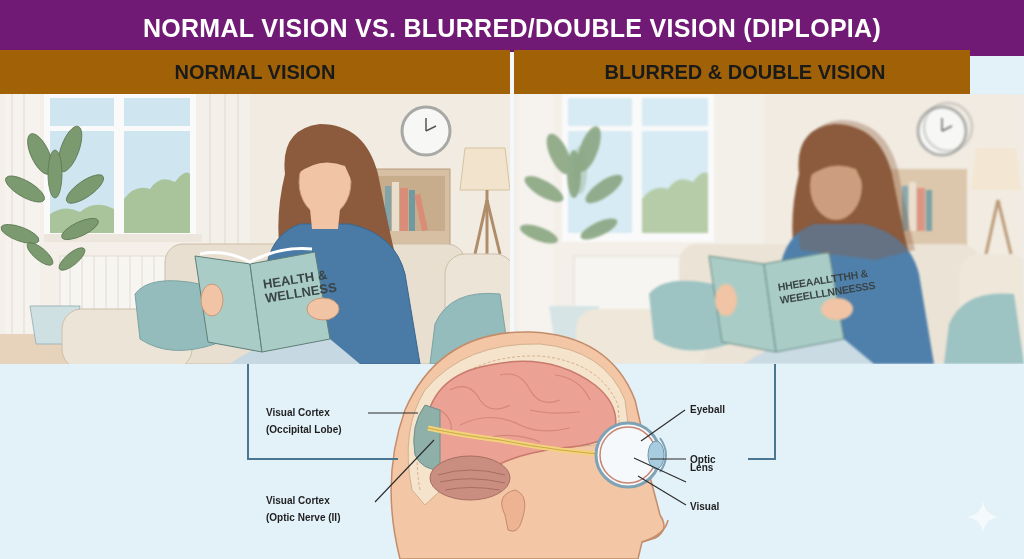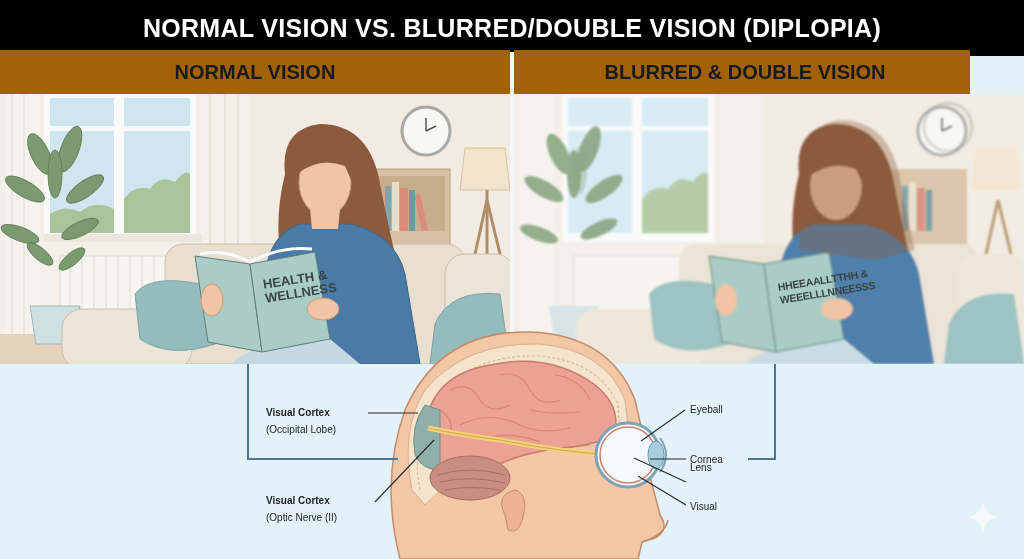--- a/index.html
+++ b/index.html
@@ -1,19 +1,19 @@
 <!DOCTYPE html>
 <html><head>
 <meta charset="utf-8">
 <style>
   * { box-sizing: border-box; margin: 0; padding: 0; }
   html, body { width: 1024px; height: 559px; overflow: hidden; background: #e3f1f8; }
   body { position: relative; font-family: "Liberation Sans", sans-serif; }
 
-  .title-bar { position: absolute; left: 0; top: 0; width: 1024px; height: 56px; background: #000000;
+  .title-bar { position: absolute; left: 0; top: 0; width: 1024px; height: 56px; background: #701a75;
     color: #fff; display: flex; align-items: center; justify-content: center;
     font-weight: bold; font-size: 25px; letter-spacing: 0.3px; }
   .panel-header { position: absolute; top: 50px; height: 44px; background: #a16207;
     display: flex; align-items: center; justify-content: center;
     font-weight: bold; font-size: 20px; color: #1a1a1a; }
   .panel-header.left { left: 0; width: 510px; }
   .panel-header.right { left: 514px; width: 456px; padding-left: 6px; }
   .divider { position: absolute; left: 510px; top: 52px; width: 4px; height: 312px; background: #f4f8fa; }
 
   .scene { position: absolute; top: 94px; width: 510px; height: 270px; overflow: hidden; }
@@ -26,22 +26,22 @@
   .book-title { position: absolute; font-weight: bold; color: #3a4446; font-size: 13px; line-height: 14px;
     transform: rotate(-9deg); transform-origin: left top; white-space: nowrap; }
   .book-title.left { left: 262px; top: 184px; }
   .book-title.right { left: 263px; top: 187px; font-size: 10.5px; line-height: 13px; letter-spacing: -0.3px; }
 
   .bottom { position: absolute; left: 0; top: 364px; width: 1024px; height: 195px; background: #e3f1f8; }
   .anatomy { position: absolute; left: 380px; top: 330px; width: 300px; height: 229px; }
 
   .label { position: absolute; font-size: 10px; color: #1f1f1f; line-height: 17px; }
   .label .main { font-weight: bold; display: block; }
-  .label .sub { display: block; font-weight: normal; }
-  .label.right-lbl { font-weight: normal; }
+  .label .sub { display: block; font-weight: bold; }
+  .label.right-lbl { font-weight: bold; }
 
   .lines { position: absolute; left: 0; top: 0; width: 1024px; height: 559px; pointer-events: none; }
   .sparkle { position: absolute; left: 966px; top: 500px; width: 34px; height: 34px; }
 </style>
 </head>
 <body>
 
 <div class="title-bar">NORMAL VISION VS. BLURRED/DOUBLE VISION (DIPLOPIA)</div>
 
 <div class="panel-header left">NORMAL VISION</div>
@@ -265,19 +265,19 @@
 
 <div class="label" style="left:266px; top:404px;">
   <span class="main">Visual Cortex</span>
   <span class="sub">(Occipital Lobe)</span>
 </div>
 <div class="label" style="left:266px; top:492px;">
   <span class="main">Visual Cortex</span>
   <span class="sub">(Optic Nerve (II)</span>
 </div>
 <div class="label right-lbl" style="left:690px; top:401px;">Eyeball</div>
-<div class="label right-lbl" style="left:690px; top:451px;">Cornea</div>
+<div class="label right-lbl" style="left:690px; top:451px;">Optic</div>
 <div class="label right-lbl" style="left:690px; top:459px;">Lens</div>
 <div class="label right-lbl" style="left:690px; top:498px;">Visual</div>
 
 <svg class="sparkle" viewBox="0 0 34 34">
   <path d="M17 1 Q19 15 33 17 Q19 19 17 33 Q15 19 1 17 Q15 15 17 1Z" fill="#f4f9fc"></path>
 </svg>
 
 </body></html>

